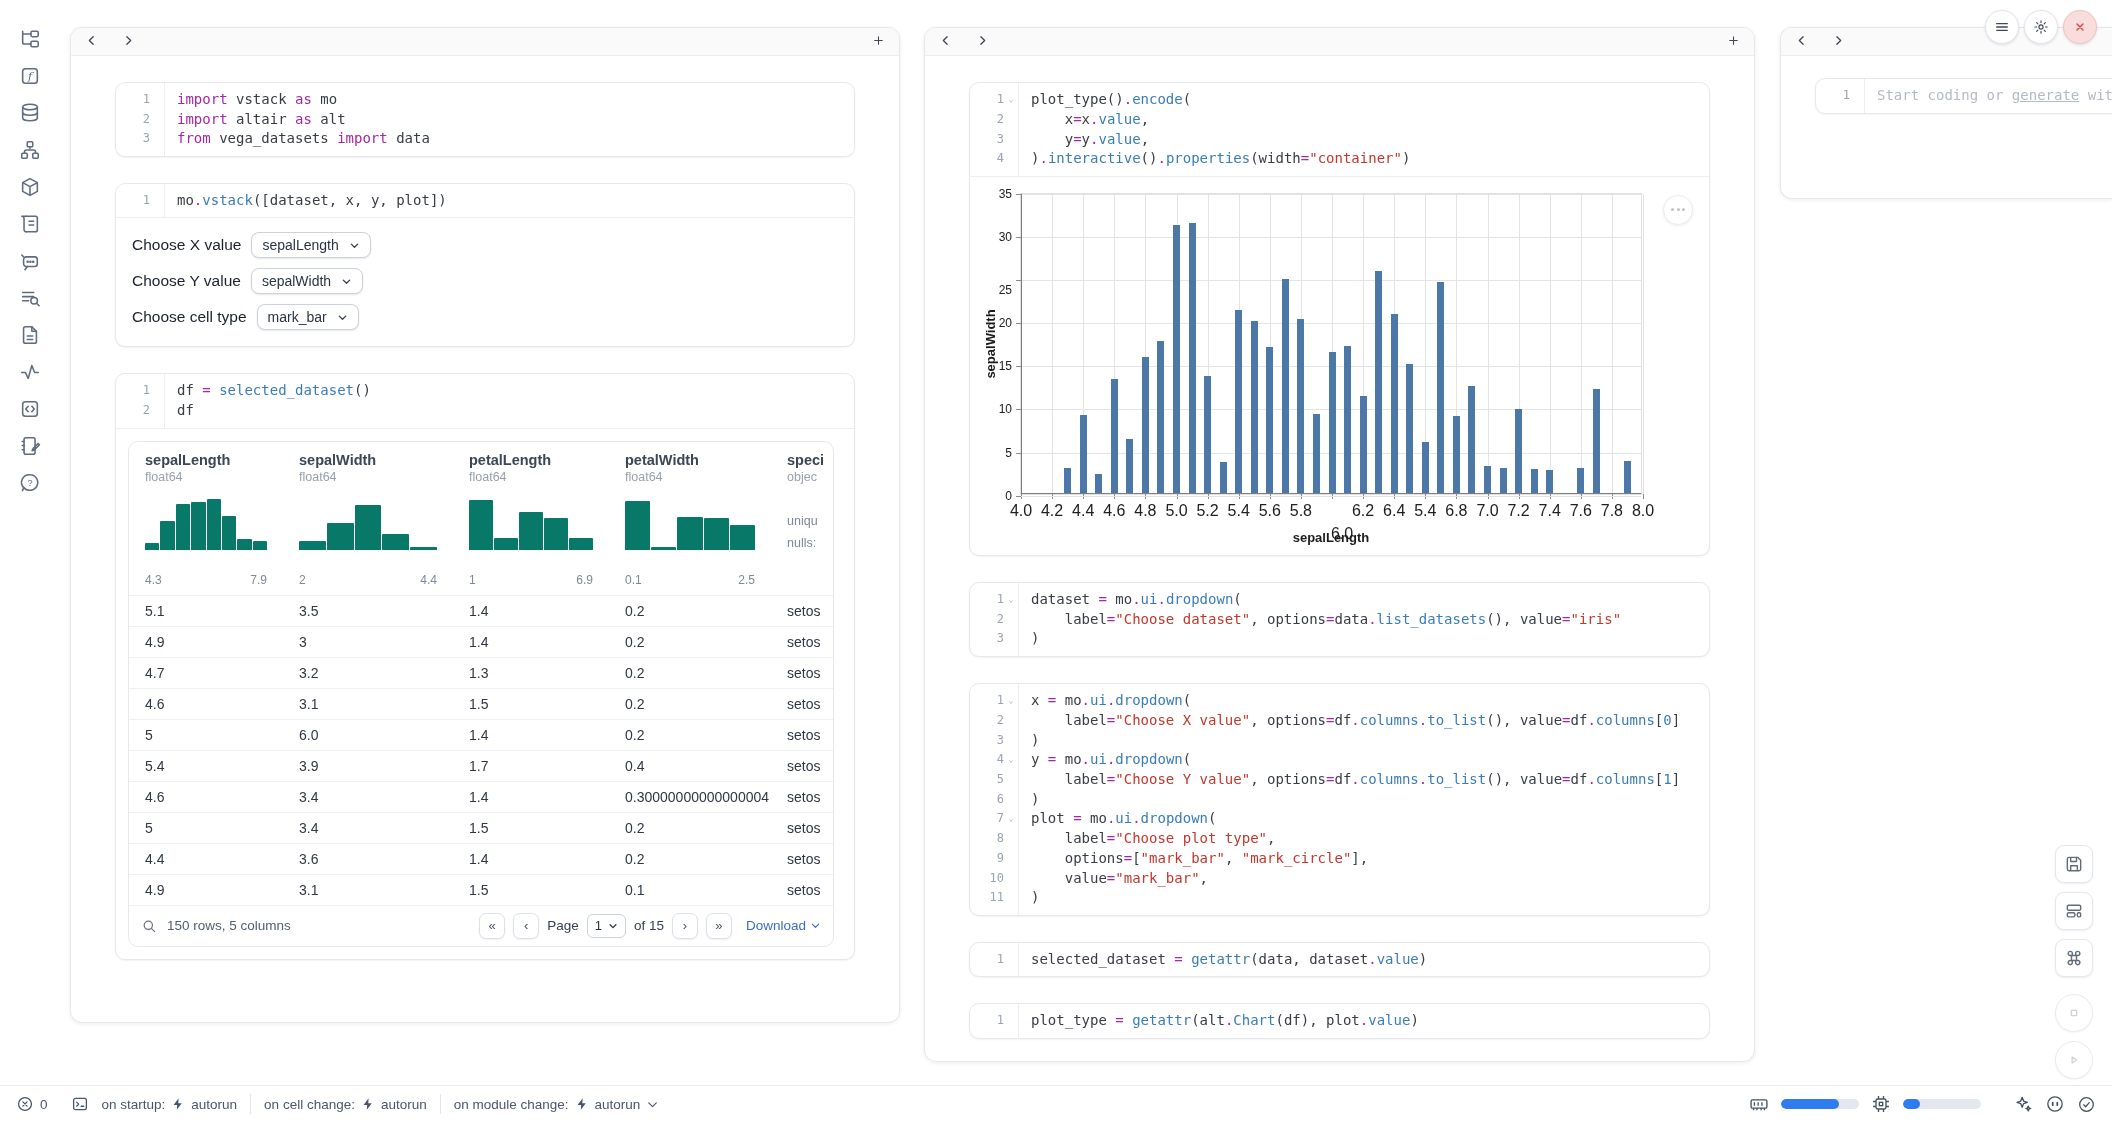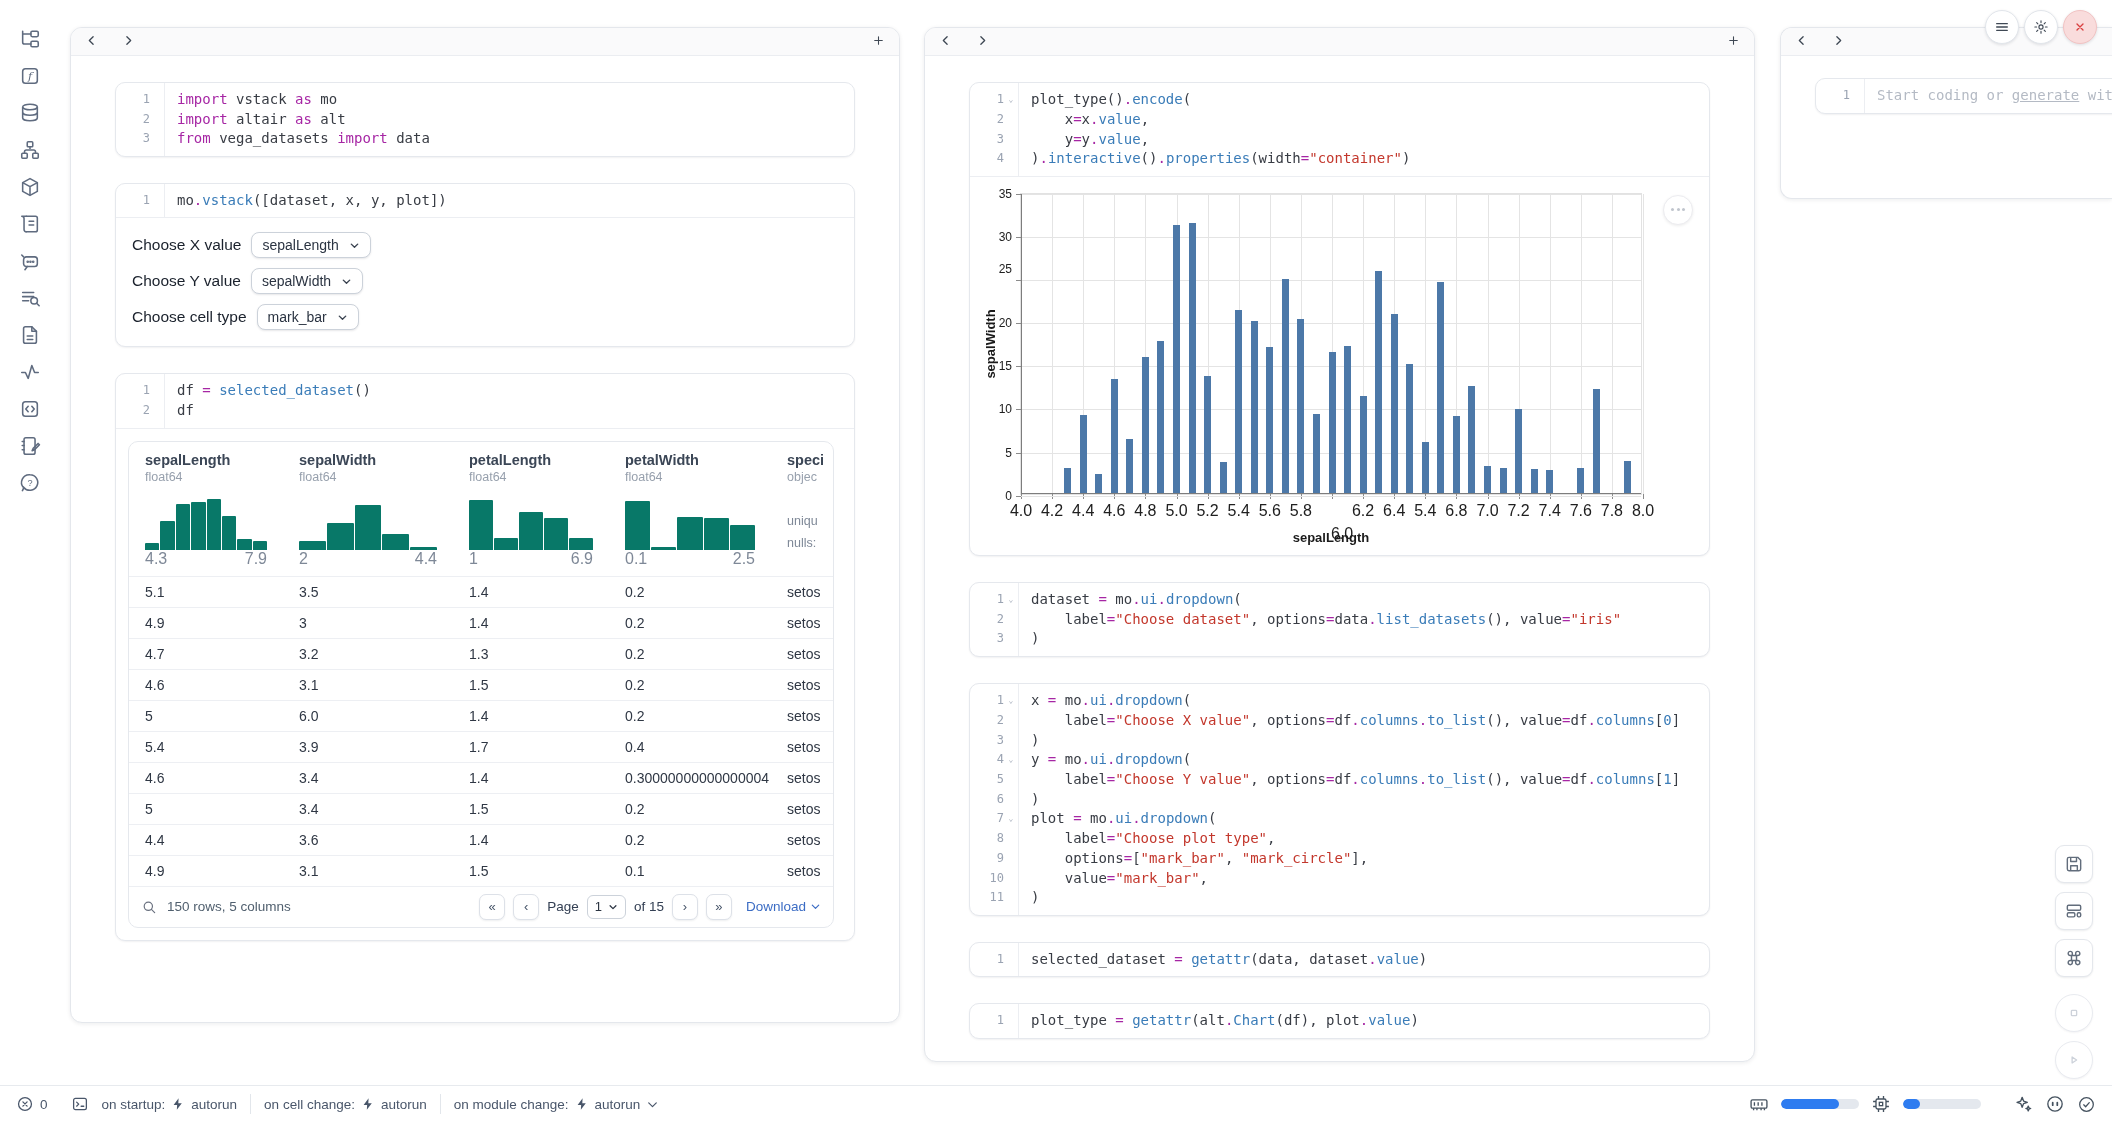--- a/index.html
+++ b/index.html
@@ -52,21 +52,21 @@
   
   .df-output { padding:12px; }
   .df-card { border:1px solid #e5e8ed; border-radius:10px; overflow:hidden; width:706px; background:#fff; }
   .df-grid { display:grid; grid-template-columns:154px 170px 156px 162px 160px; }
   .df-head .dfc { padding:10px 16px 6px; }
   .col-name { font-weight:bold; font-size:14.5px; color:#3b4656; white-space:nowrap; }
   .col-dtype { font-size:12.5px; color:#97a0ad; margin-top:2px; white-space:nowrap; }
   .df-hist .dfc { padding:8px 16px 8px; }
   .hist { height:52px; display:flex; align-items:flex-end; gap:1px; }
   .hbar { flex:1; background:#087868; border-radius:1px 1px 0 0; }
-  .hist-range { display:flex; justify-content:space-between; font-size:16px; color:#7e8897; margin-top:0; }
+  .hist-range { display:flex; justify-content:space-between; font-size:12px; color:#7e8897; margin-top:23px; }
   .col-summary { font-size:12.5px; color:#7e8897; line-height:1.8; margin-top:12px; white-space:nowrap; }
   .df-row { display:grid; grid-template-columns:154px 170px 156px 162px 160px; border-top:1px solid #edeff3; }
   .df-row .dfc { padding:7px 16px; font-size:14px; color:#2f3744; white-space:nowrap; }
   .df-footer { display:flex; align-items:center; border-top:1px solid #edeff3; padding:7px 12px; gap:8px; }
   .df-footer .search { width:16px; height:16px; color:#6b7280; flex:none; }
   .df-summary { font-size:13.5px; color:#51606f; margin-left:2px; }
   .pager { margin-left:auto; display:flex; align-items:center; gap:8px; }
   .pg-btn { width:26px; height:26px; border:1px solid #dde1e8; border-radius:7px; background:#fff;
     box-shadow:0 1px 2px rgba(16,24,40,.07); color:#475569; font-size:13px;
     display:flex; align-items:center; justify-content:center; cursor:pointer; }
@@ -597,21 +597,21 @@
                 <div class="tick-y" style="top: 215.714px;"></div>
                 <div class="ylab" style="top: 215.714px;">10</div>
                 <div class="gridline-h" style="top: 172.571px;"></div>
                 <div class="tick-y" style="top: 172.571px;"></div>
                 <div class="ylab" style="top: 172.571px;">15</div>
                 <div class="gridline-h" style="top: 129.429px;"></div>
                 <div class="tick-y" style="top: 129.429px;"></div>
                 <div class="ylab" style="top: 129.429px;">20</div>
                 <div class="gridline-h" style="top: 86.2857px;"></div>
                 <div class="tick-y" style="top: 86.2857px;"></div>
-                <div class="ylab" style="top: 75px; margin-left: 20px;">25</div>
+                <div class="ylab" style="top: 96px; margin-left: 20px;">25</div>
                 <div class="gridline-h" style="top: 43.1429px;"></div>
                 <div class="tick-y" style="top: 43.1429px;"></div>
                 <div class="ylab" style="top: 43.1429px;">30</div>
                 <div class="gridline-h" style="top: 0px;"></div>
                 <div class="tick-y" style="top: 0px;"></div>
                 <div class="ylab" style="top: 0px;">35</div>
                 <div class="bar" style="left: 43.15px; height: 25.8857px; background: rgb(76, 120, 168);"></div>
                 <div class="bar" style="left: 58.7px; height: 78.52px; background: rgb(76, 120, 168);"></div>
                 <div class="bar" style="left: 74.25px; height: 19.8457px; background: rgb(76, 120, 168);"></div>
                 <div class="bar" style="left: 89.8px; height: 114.76px; background: rgb(76, 120, 168);"></div>

